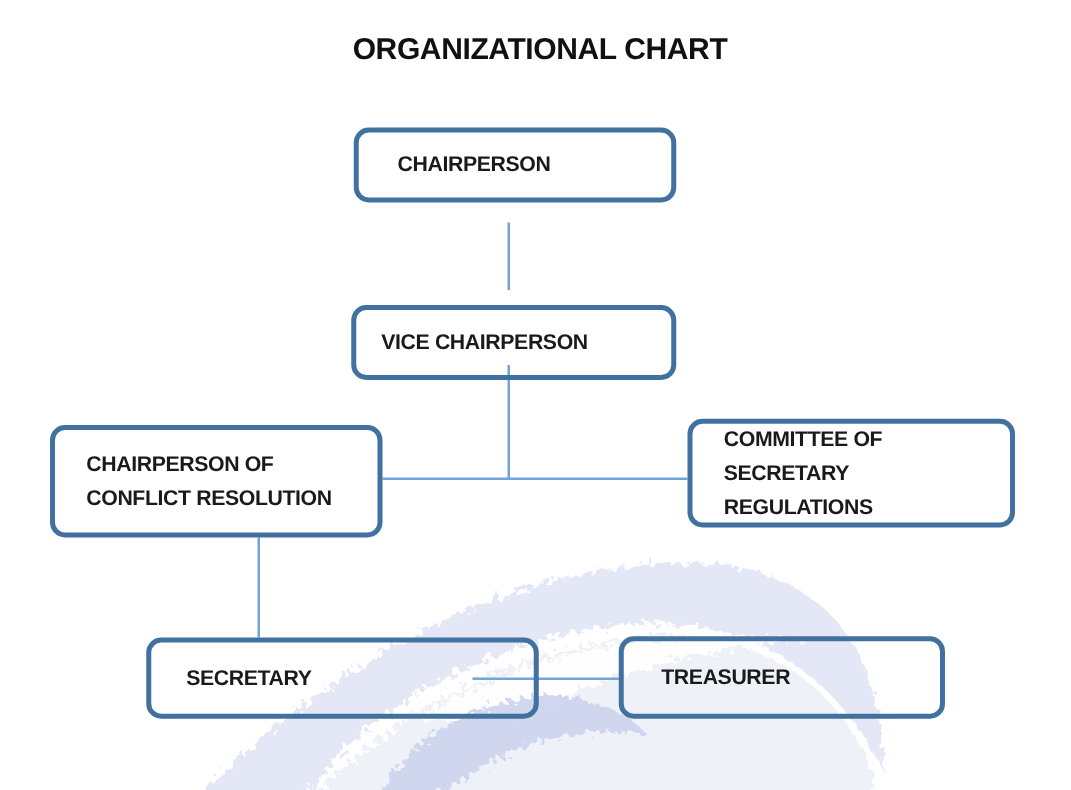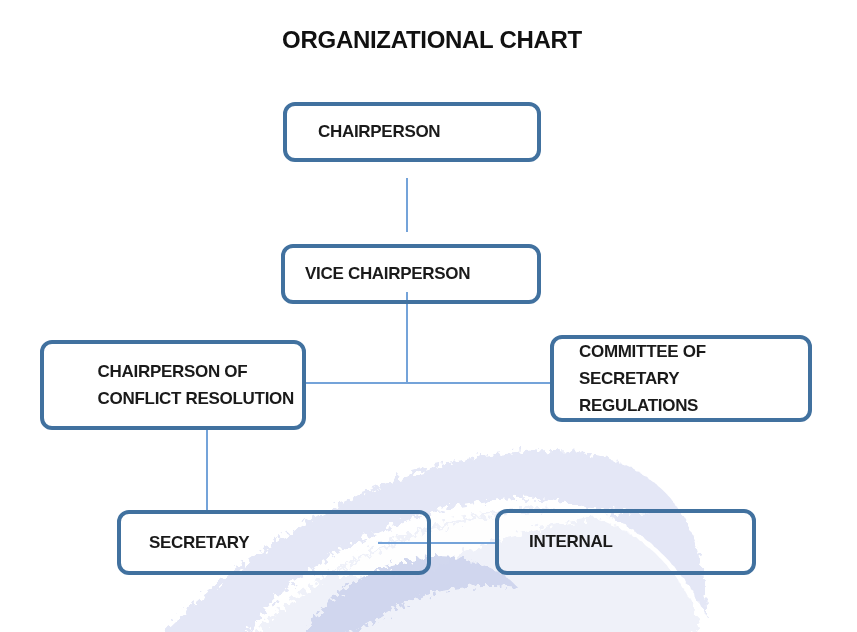--- a/index.html
+++ b/index.html
@@ -28,21 +28,21 @@
     padding-left:25px;padding-right:8px;
   }
   .node-label{
     font-size:17px;font-weight:bold;letter-spacing:-0.3px;
     line-height:1.6;
     color:var(--label-text,#1a1a1a);
     white-space:pre-line;
   }
   #n-chairperson{left:283px;top:102px;width:258px;height:60px;padding-left:31px;}
   #n-vice{left:281px;top:232px;width:260px;height:60px;padding-left:20px;margin-top:12px;}
-  #n-conflict{left:40px;top:340px;width:266px;height:90px;justify-content:flex-end;}
+  #n-conflict{left:40px;top:340px;width:266px;height:90px;}
   #n-committee{left:550px;top:335px;width:262px;height:87px;}
   #n-secretary{left:117px;top:510px;width:314px;height:65px;padding-left:28px;}
   #n-treasurer{left:495px;top:509px;width:261px;height:66px;padding-left:30px;}
   .connector{
     position:absolute;z-index:1;
     background:var(--connector,#74a3d9);
   }
   #c-chair-vice{left:406px;top:178px;width:2px;height:54px;}
   #c-vice-down{left:406px;top:292px;width:2px;height:92px;}
   #c-cross{left:306px;top:382px;width:244px;height:2px;}
@@ -93,16 +93,16 @@
   <div class="node" id="n-committee">
     <span class="node-label">COMMITTEE OF
 SECRETARY REGULATIONS</span>
   </div>
 
   <div class="node" id="n-secretary">
     <span class="node-label">SECRETARY</span>
   </div>
 
   <div class="node" id="n-treasurer">
-    <span class="node-label">INTERNAL</span>
+    <span class="node-label">TREASURER</span>
   </div>
 
 </div>
 
 </body></html>

